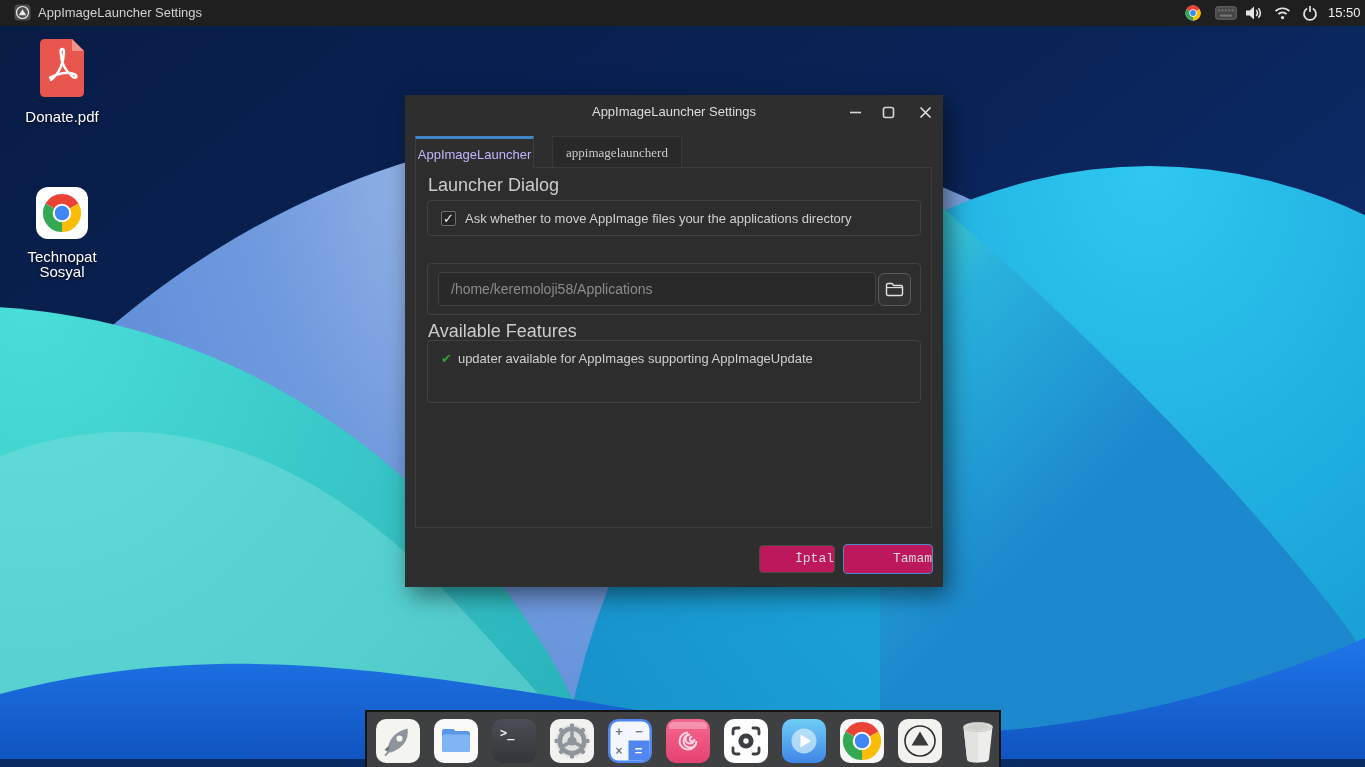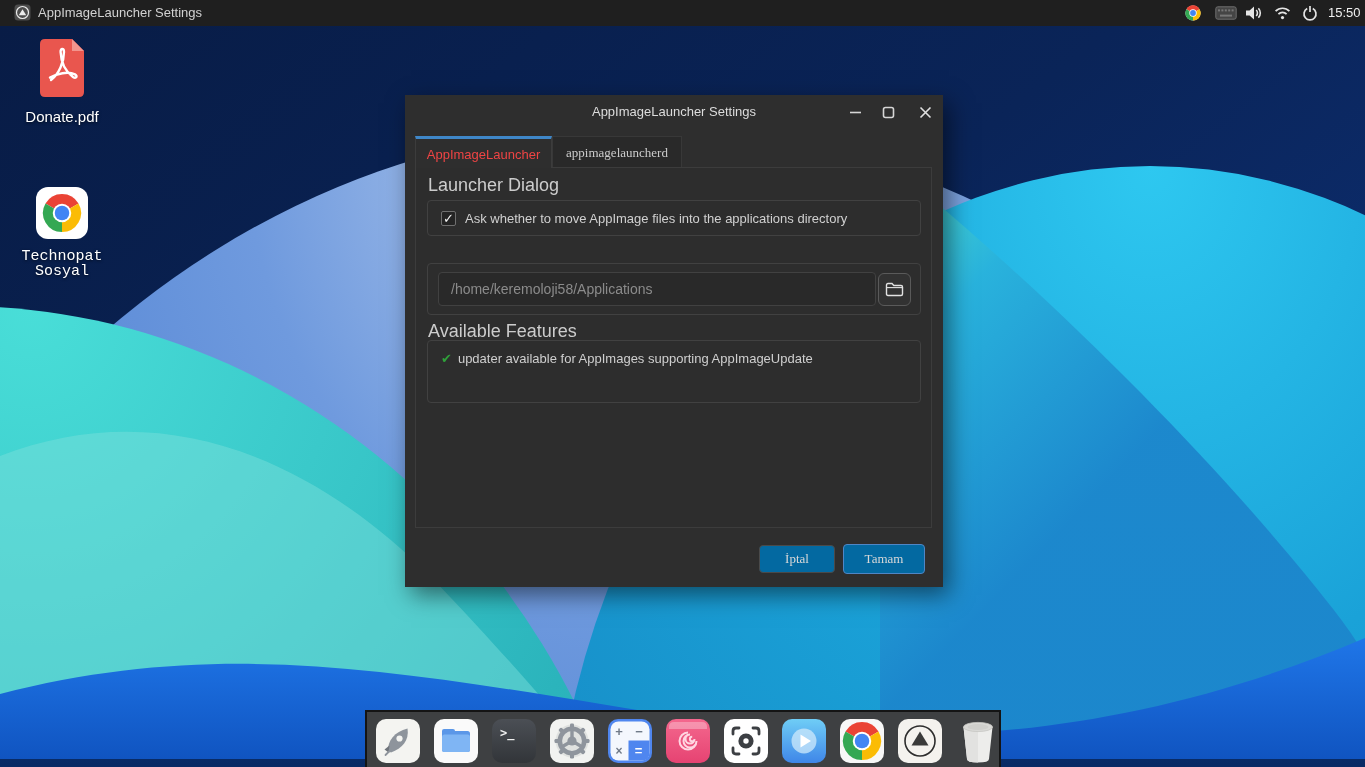--- a/index.html
+++ b/index.html
@@ -12,42 +12,42 @@
   
   #topbar { position:absolute; left:0; top:0; width:1365px; height:26px; background:#1f1f1f; z-index:30; }
   #topbar .app-ic { position:absolute; left:14px; top:4px; width:17px; height:17px; }
   #topbar .title { position:absolute; left:38px; top:0; height:26px; line-height:26px; font-size:13px; color:#d2d2d2; }
   .tray-ic { position:absolute; top:5px; }
   #tb-time { position:absolute; left:1328px; top:0; height:16px; line-height:26px; font-size:13px; color:#f0f0f0; }
 
   
   .desk-icon { position:absolute; width:104px; text-align:center; z-index:5; }
   .desk-icon .lbl { margin-top:5px; font-size:15px; color:#ffffff; line-height:15px; text-shadow:0 1px 3px rgba(0,0,0,.65); }
-  .desk-icon .lbl-wrap { width:84px; margin:5px auto 16px;font-family:Liberation Mono, monospace; }
+  .desk-icon .lbl-wrap { width:84px; margin:5px auto 16px; }
 
   
   #dialog { position:absolute; left:405px; top:95px; width:538px; height:492px; background:#2e2e2e;
             box-shadow:6px 8px 22px rgba(0,0,0,.5); z-index:20; color:#cfcfcf; font-size:13px; }
   #dlg-title { position:absolute; left:0; top:0; width:100%; height:34px; line-height:34px; text-align:center; color:#dcdcdc; font-size:13px; }
   .win-btn { position:absolute; top:5px; width:24px; height:24px; display:flex; align-items:center; justify-content:center; cursor:default; }
   .tab { position:absolute; top:41px; height:32px; line-height:31px; text-align:center; font-size:13px; }
-  .tab.active { left:10px; width:137px; background:#2e2e2e; border-left:1px solid #3c3c3c; border-right:1px solid #3c3c3c; border-top:3px solid #3f87c8; color:#ef4444; z-index:2; }
+  .tab.active { left:10px; width:119px; background:#2e2e2e; border-left:1px solid #3c3c3c; border-right:1px solid #3c3c3c; border-top:3px solid #3f87c8; color:#c4b5fd; z-index:2; }
   .tab.inactive { left:147px; width:130px; background:#292929; border:1px solid #383838; border-bottom:none; color:#cccccc;font-family:Liberation Serif, serif; }
   #pane { position:absolute; left:10px; top:72px; width:517px; height:361px; border:1px solid #3c3c3c; background:#2d2d2d; }
   .sec-label { position:absolute; left:23px; color:#cccccc; font-size:18px; }
   .group-box { position:absolute; left:22px; width:494px; border:1px solid #414141; border-radius:4px; }
   #chk-box { position:absolute; left:13px; top:10px; width:15px; height:15px; background:#242424; border:1px solid #6f6f6f; border-radius:2px; color:#f2f2f2; font-size:13px; font-weight:bold; line-height:13px; text-align:center; }
   #chk-text { position:absolute; left:37px; top:0; height:36px; line-height:35px; color:#d0d0d0; }
   #path-input { position:absolute; left:10px; top:8px; width:438px; height:34px; background:#292929; border:1px solid #414141; border-radius:4px; color:#8b8b8b; font-size:14px; padding:0 12px; font-family:"Liberation Sans","DejaVu Sans",sans-serif; outline:none; }
   #browse-btn { position:absolute; right:9px; top:9px; width:33px; height:33px; background:#323232; border:1px solid #5a5a5a; border-radius:6px; display:flex; align-items:center; justify-content:center; cursor:pointer; }
   #feat-line { position:absolute; left:13px; top:10px; }
   #feat-glyph { color:#2fa13a; font-size:13px; margin-right:6px; }
-  .dlg-btn { position:absolute; background:#0369a1; border:1px solid #4a4a4a; border-radius:4px; color:#d8d8d8; font-size:13px; text-align:center; cursor:pointer; font-family:Liberation Serif, serif; }
+  .dlg-btn { position:absolute; background:#be185d; border:1px solid #4a4a4a; border-radius:4px; color:#d8d8d8; font-size:13px; text-align:right; cursor:pointer; font-family:Liberation Mono, monospace; }
   #btn-cancel { left:354px; top:450px; width:76px; height:28px; line-height:26px; }
-  #btn-ok { left:438px; top:449px; width:82px; height:30px; line-height:28px; border:1px solid #4f86c5; }
+  #btn-ok { left:438px; top:449px; width:90px; height:30px; line-height:28px; border:1px solid #4f86c5; }
 
   
   #dock { position:absolute; left:365px; top:710px; width:636px; height:57px; background:#3e4042; border:2px solid #141414; border-bottom:none; z-index:25; }
   .dock-item { position:absolute; top:6px; width:46px; height:46px; cursor:pointer; }
   .bottom-shade { position:absolute; left:0; top:759px; width:1365px; height:8px; background:rgba(4,10,28,.55); z-index:24; }
 </style>
 </head>
 <body>
 
 <svg width="0" height="0" style="position:absolute">
@@ -181,21 +181,21 @@
       </svg>
   </div>
 
   <div class="tab active">AppImageLauncher</div>
   <div class="tab inactive">appimagelauncherd</div>
   <div id="pane"></div>
 
   <div class="sec-label" style="top:80px">Launcher Dialog</div>
   <div class="group-box" style="top:105px; height:36px">
     <span id="chk-box">✓</span>
-    <span id="chk-text">Ask whether to move AppImage files into the applications directory</span>
+    <span id="chk-text">Ask whether to move AppImage files your the applications directory</span>
   </div>
 
   <div class="group-box" style="top:168px; height:52px">
     <input id="path-input" type="text" value="/home/keremoloji58/Applications" style="">
     <div id="browse-btn">
       <svg width="19" height="15" viewBox="0 0 19 15">
         <path d="M1.5 3 Q1.5 1.5 3 1.5 L7 1.5 L8.8 3.5 L16 3.5 Q17.5 3.5 17.5 5 L17.5 12 Q17.5 13.5 16 13.5 L3 13.5 Q1.5 13.5 1.5 12 Z" fill="none" stroke="#e2e2e2" stroke-width="1.4"></path>
         <line x1="1.5" y1="5.6" x2="17.5" y2="5.6" stroke="#e2e2e2" stroke-width="1.1"></line>
       </svg>
     </div>

